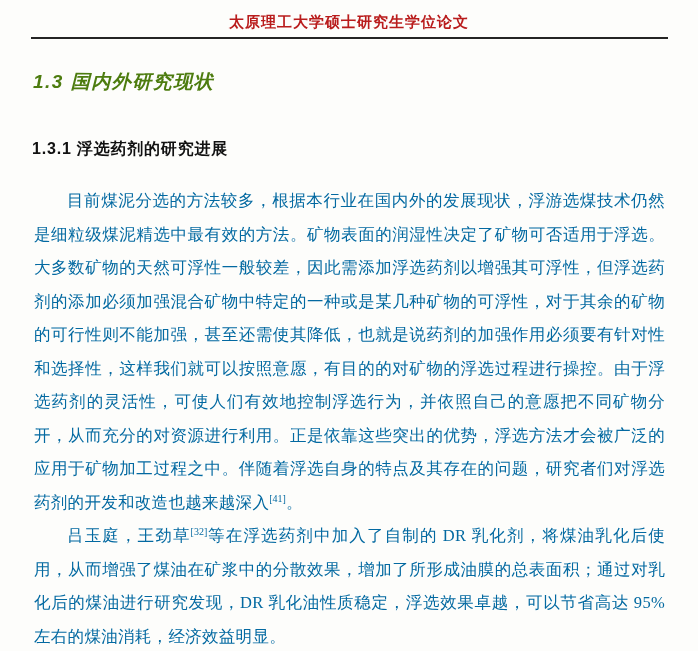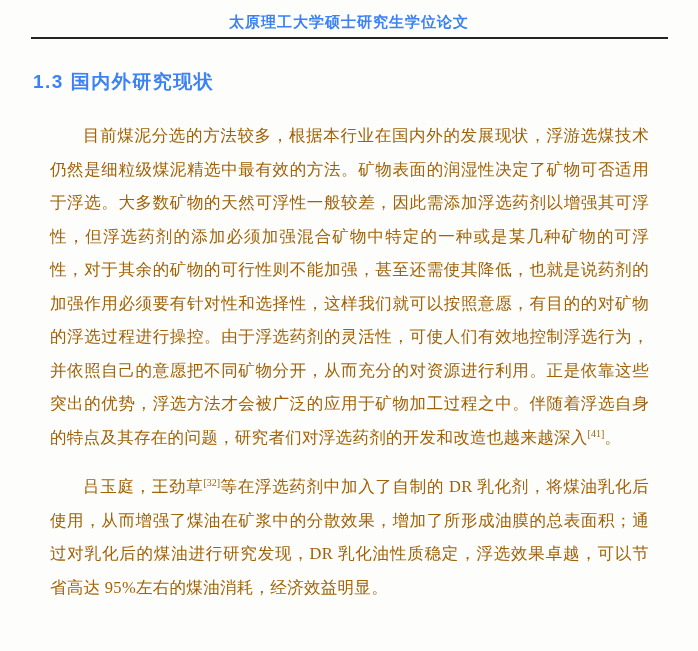--- a/index.html
+++ b/index.html
@@ -21,57 +21,58 @@
   
   .running-header {
     padding-top: 13px;
     text-align: center;
   }
   .running-title {
     font-family: "Liberation Serif", "DejaVu Serif", serif;
     font-size: 15px;
     font-weight: 700;
     letter-spacing: 1px;
-    color: #3b82f6;
+    color: #b91c1c;
   }
   .header-rule {
     height: 0;
     border-bottom: 2.5px solid #242424;
     margin: 5px 30px 0 31px;
   }
   
   .section-heading {
     margin: 31px 0 0 33px;
     font-family: "Liberation Sans", "DejaVu Sans", sans-serif;
     font-size: 19px;
     font-weight: 700;
     letter-spacing: 1.5px;
-    color: #3b82f6;
+    color: #4d7c0f;
     line-height: 24px;
+    font-style: italic;
   }
   .subsection-heading {
     margin: 44px 0 0 32px;
     font-family: "Liberation Sans", "DejaVu Sans", sans-serif;
     font-size: 16px;
     font-weight: 700;
     letter-spacing: 0.8px;
     color: #111111;
     line-height: 21px;
   }
   
   .body-text {
     margin: 25px 33px 0 34px;
   }
   .body-text p {
-    margin: 16px;
+    margin: 0;
     font-size: 16.5px;
     line-height: 33.5px;
     text-align: justify;
     text-indent: 2em;
-    color: #a16207;
+    color: #0369a1;
     letter-spacing: 0.3px;
   }
   .body-text sup {
     font-size: 10px;
     line-height: 0;
     vertical-align: super;
     letter-spacing: 0;
   }
 </style>
 </head>
@@ -79,20 +80,21 @@
 
 <div class="page">
 
   <div class="running-header">
     <span class="running-title">太原理工大学硕士研究生学位论文</span>
   </div>
   <div class="header-rule"></div>
 
   <h2 class="section-heading">1.3  国内外研究现状</h2>
 
+  <h3 class="subsection-heading">1.3.1 浮选药剂的研究进展</h3>
 
   <div class="body-text">
 
     <p><span>目前煤泥分选的方法较多，根据本行业在国内外的发展现状，浮游选煤技术仍然是细粒级煤泥精选中最有效的方法。矿物表面的润湿性决定了矿物可否适用于浮选。大多数矿物的天然可浮性一般较差，因此需添加浮选药剂以增强其可浮性，但浮选药剂的添加必须加强混合矿物中特定的一种或是某几种矿物的可浮性，对于其余的矿物的可行性则不能加强，甚至还需使其降低，也就是说药剂的加强作用必须要有针对性和选择性，这样我们就可以按照意愿，有目的的对矿物的浮选过程进行操控。由于浮选药剂的灵活性，可使人们有效地控制浮选行为，并依照自己的意愿把不同矿物分开，从而充分的对资源进行利用。正是依靠这些突出的优势，浮选方法才会被广泛的应用于矿物加工过程之中。伴随着浮选自身的特点及其存在的问题，研究者们对浮选药剂的开发和改造也越来越深入</span><sup>[41]</sup><span>。</span></p>
 
     <p><span>吕玉庭，王劲草</span><sup>[32]</sup><span>等在浮选药剂中加入了自制的 DR 乳化剂，将煤油乳化后使用，从而增强了煤油在矿浆中的分散效果，增加了所形成油膜的总表面积；通过对乳化后的煤油进行研究发现，DR 乳化油性质稳定，浮选效果卓越，可以节省高达 95%左右的煤油消耗，经济效益明显。</span></p>
 
   </div>
 
 </div>

